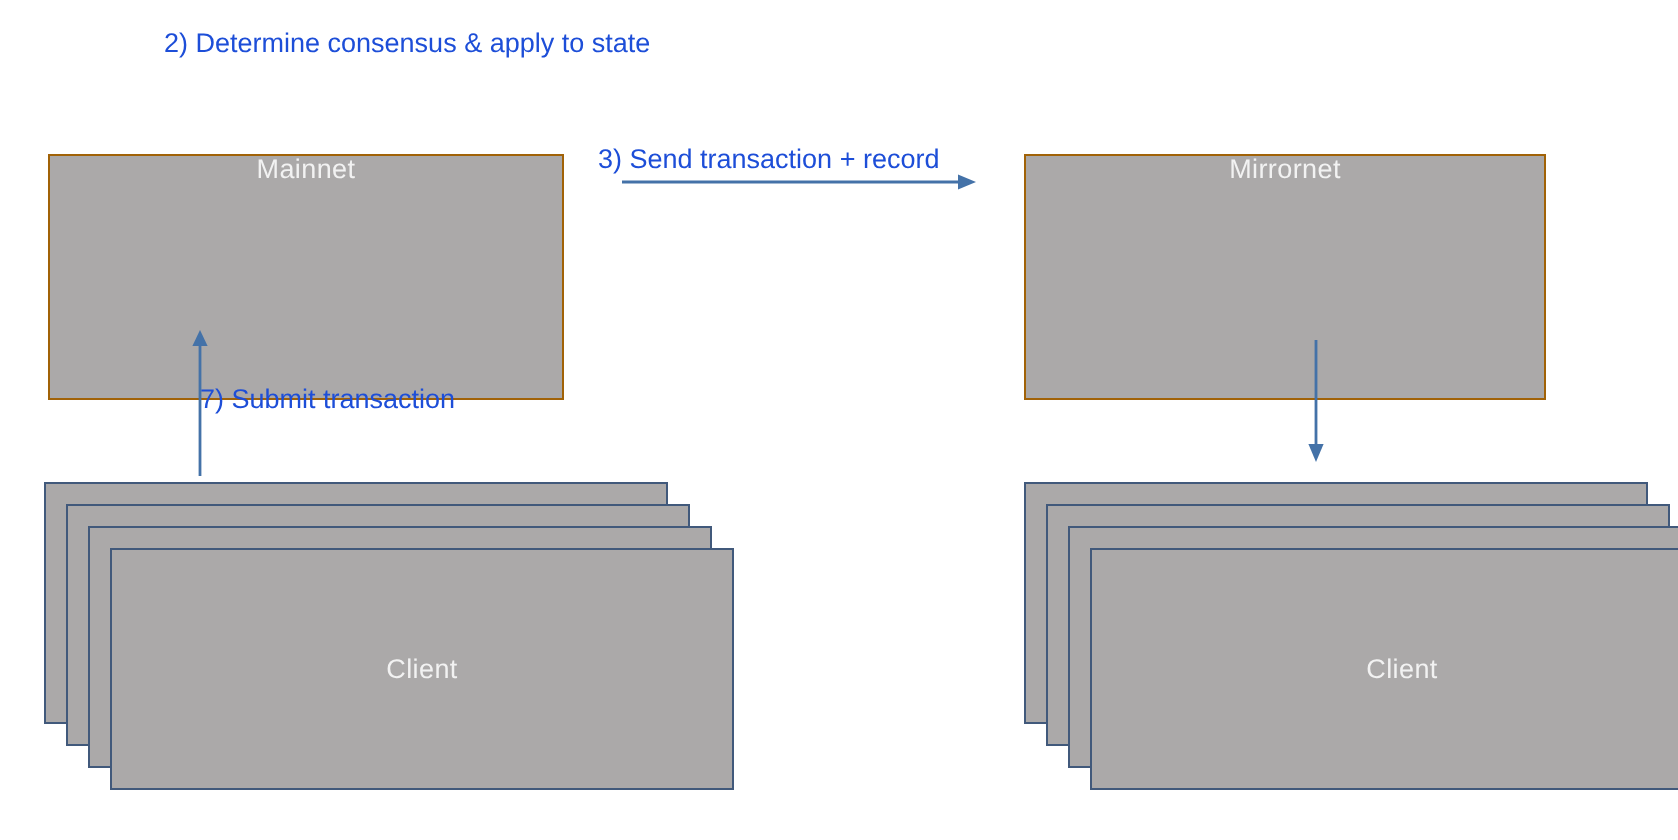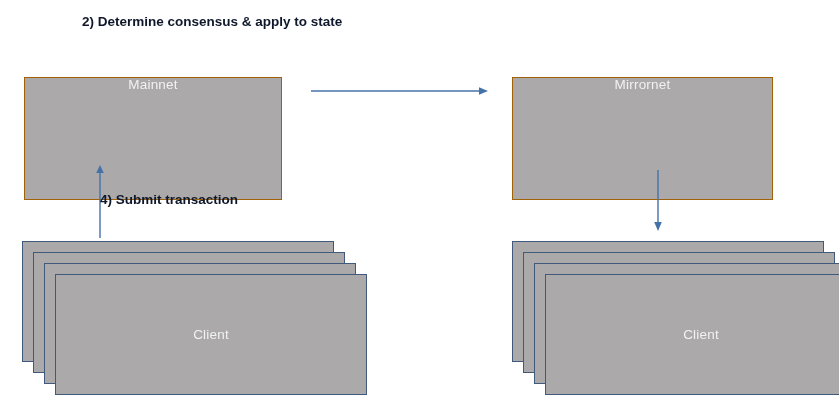--- a/index.html
+++ b/index.html
@@ -68,23 +68,22 @@
     display: flex;
     align-items: center;
     justify-content: center;
   }
 
   
   .caption {
     position: absolute;
     font-size: 13.5px;
     line-height: 19px;
-    color: #0f172a;
+    color: #1d4ed8;
     white-space: pre-line;
-    font-weight: bold;
   }
   .cap-1 { left: 100px; top: 190px; }
   .cap-2 { left: 82px;  top: 12px;  }
   .cap-3 { left: 299px; top: 70px;  }
   .cap-4 { left: 660px; top: 178px; width: 180px; }
 
   
   .arrow {
     position: absolute;
   }
@@ -131,19 +130,20 @@
   <svg class="arrow arrow-right-3" width="186" height="14" viewBox="0 0 186 14">
     <line x1="3" y1="7" x2="174" y2="7" stroke="#4472A8" stroke-width="1.4"></line>
     <path d="M180 7 L171 3.2 L171 10.8 Z" fill="#4472A8"></path>
   </svg>
 
   <svg class="arrow arrow-down-4" width="20" height="70" viewBox="0 0 20 70">
     <line x1="10" y1="2" x2="10" y2="56" stroke="#4472A8" stroke-width="1.4"></line>
     <path d="M10 63 L6.2 54 L13.8 54 Z" fill="#4472A8"></path>
   </svg>
 
-  <div class="caption cap-1">4) Submit transaction</div>
+  <div class="caption cap-1">7) Submit transaction</div>
 
   <div class="caption cap-2">2) Determine consensus &amp; apply to state</div>
 
+  <div class="caption cap-3">3) Send transaction + record</div>
 
 
 </div>
 
 </body></html>

